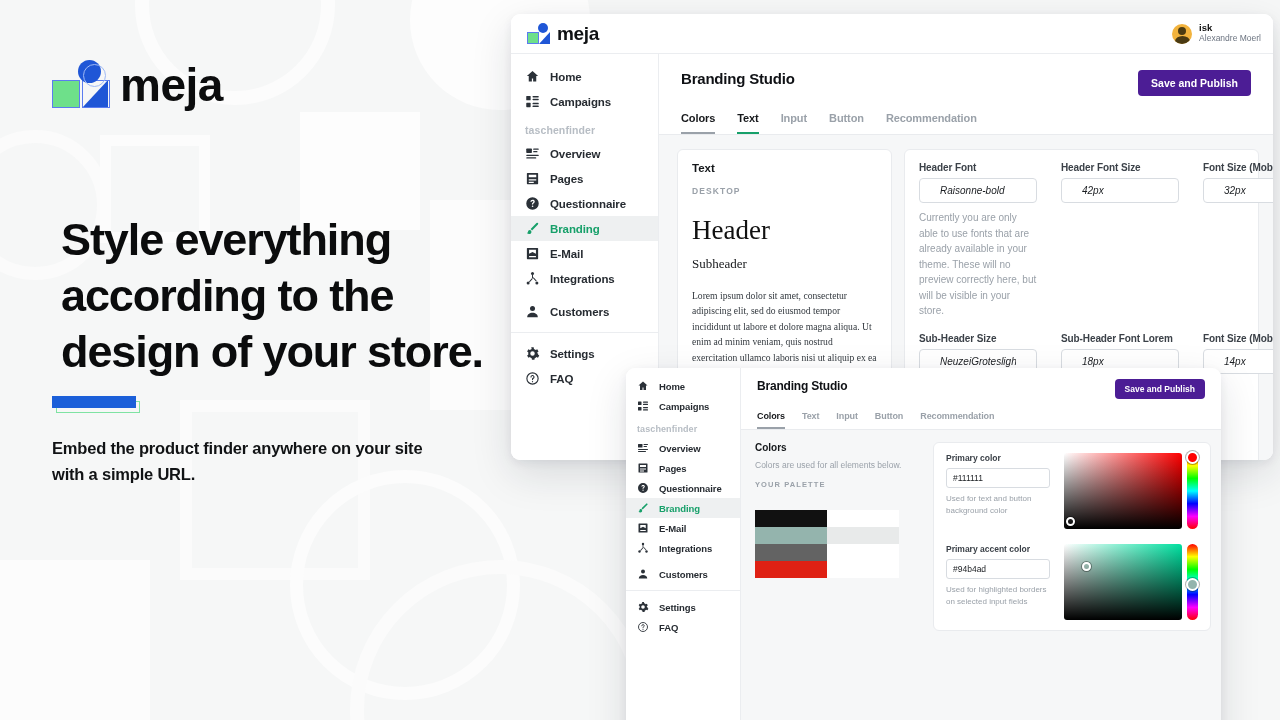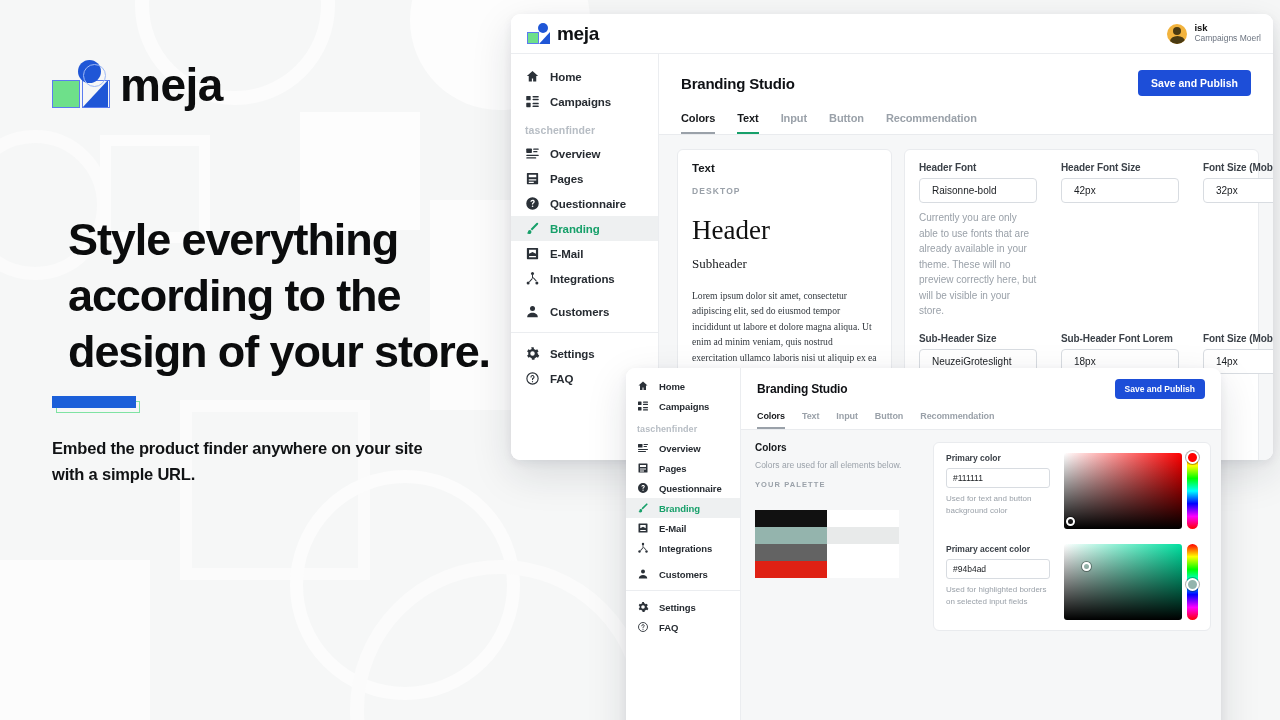--- a/index.html
+++ b/index.html
@@ -38,21 +38,21 @@
   }
   .logo-dot-out {
     position:absolute; left:31px; top:4px; width:23px; height:23px;
     border-radius:50%; border:1.5px solid #9fb9f5;
   }
   .brand-word {
     font-size:46px; font-weight:700; letter-spacing:-0.5px; color:#0c0d0e;
   }
 
   .headline {
-    position:absolute; left:68px; top:212px; width:470px;
+    position:absolute; left:61px; top:212px; width:470px;
     font-size:45px; line-height:1.24; font-weight:700;
     letter-spacing:-1.1px; color:#0b0c0d;
   }
   .accent-bar-wrap { position:absolute; left:52px; top:396px; width:100px; height:18px; }
   .accent-bar-ghost {
     position:absolute; left:4px; top:5px; width:84px; height:12px;
     border:1.5px solid #7fe3a3; background:transparent;
   }
   .accent-bar {
     position:absolute; left:0px; top:0px; width:84px; height:12px;
@@ -104,24 +104,24 @@
   .nav-group-label { font-size:10.5px; color:#b7bdc4; padding:10px 14px 5px; font-weight:600; letter-spacing:.1px; }
   .nav-gap { height:8px; }
   .ico { width:15px; height:15px; flex:none; display:block; color:#2b3138; }
   .nav-item.active .ico { color:#17a06a; }
 
   
   .content { flex:1; background:#f6f7f8; min-width:0; position:relative; }
   .content-head { background:#fff; padding:16px 22px 0; }
   .page-title { font-size:15px; font-weight:700; color:#0f1115; letter-spacing:-0.2px; }
   .btn-publish {
-    background:#1d4ed8; color:#fff; border:none; border-radius:4px;
+    background:#4c1d95; color:#fff; border:none; border-radius:4px;
     font-size:10.5px; font-weight:600; padding:7px 13px; font-family:inherit; cursor:pointer;margin-left:12px;
   }
-  .head-row { display:flex; align-items:center; justify-content:space-between; }
+  .head-row { display:flex; align-items:flex-start; justify-content:space-between; }
   .tabs { display:flex; gap:22px; padding:16px 0 0 22px; border-bottom:1px solid #e9ebee; background:#fff; }
   .tab { font-size:11px; color:#9aa1a9; padding-bottom:8px; border-bottom:2px solid transparent; font-weight:600; letter-spacing:-0.1px; }
   .tab.strong { color:#16181b; }
   .tab.underline-gray { border-bottom-color:#9aa1a9; }
   .tab.underline-green { border-bottom-color:#17a06a; color:#16181b; }
 
   .panel-wrap { display:flex; gap:12px; padding:14px 14px 0 18px; }
 
   .preview-card {
     background:#fff; border:1px solid #e9ebee; border-radius:6px; padding:12px 14px;
@@ -134,21 +134,21 @@
   .prev-body { font-family:"Liberation Serif", serif; font-size:9.6px; line-height:1.62; color:#32383e; margin-top:16px; }
 
   .fields-card {
     background:#fff; border:1px solid #e9ebee; border-radius:6px; padding:12px 14px;
     flex:1; min-width:0;
   }
   .field-grid { display:grid; grid-template-columns: 118px 118px 118px; gap:0 24px; }
   .f-label { font-size:10px; color:#3b4148; font-weight:600; margin-bottom:5px; letter-spacing:-0.1px; }
   .f-input {
     border:1px solid #d8dce1; border-radius:4px; background:#fff;
-    font-size:10px; color:#1b1e22; padding:6px 12px; font-family:inherit; width:100%;
+    font-size:10px; color:#1b1e22; padding:6px 20px; font-family:inherit; width:100%;font-style:italic;
   }
   .f-hint { font-size:10px; color:#9aa1a9; line-height:1.55; margin-top:7px; }
 
   
   .colors-left { width:168px; flex:none; }
   .colors-desc { font-size:8.5px; color:#9aa1a9; margin-bottom:10px; }
   .palette { display:grid; grid-template-columns: 72px 72px; }
   .sw { height:17px; }
 
   .colors-card {
@@ -223,21 +223,21 @@
           <div class="mini-sq"></div>
             <div class="mini-tri"></div>
             <div class="mini-dot"></div>
         </div>
         <div class="topbar-word">meja</div>
       </div>
       <div class="user-chip">
         <div class="avatar"></div>
         <div class="user-meta">
           <div class="user-name">isk</div>
-          <div class="user-full">Campaigns Moerl</div>
+          <div class="user-full">Alexandre Moerl</div>
         </div>
       </div>
     </div>
 
     <div class="app-body">
 
       <div class="sidebar" style="width:148px;">
         <div class="nav-item">
           <svg class="ico" viewBox="0 0 24 24" fill="currentColor">
               <path d="M12 3 3 11h3v9h5v-5h2v5h5v-9h3z"></path>

